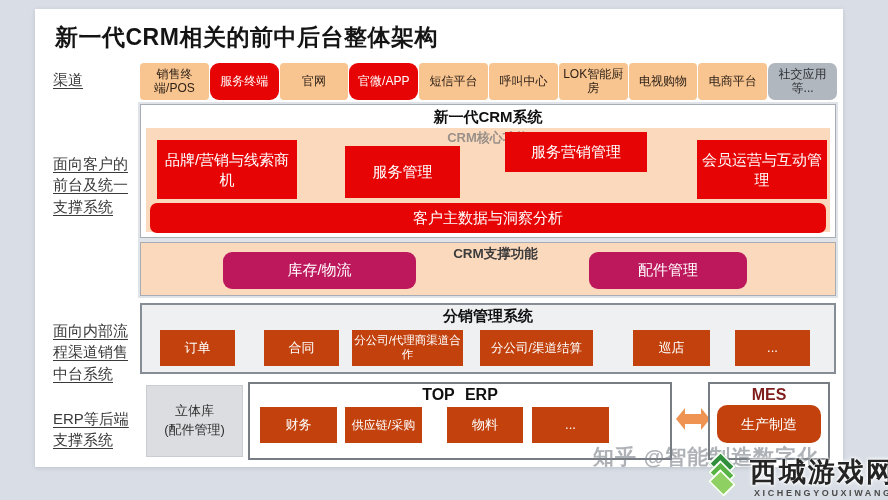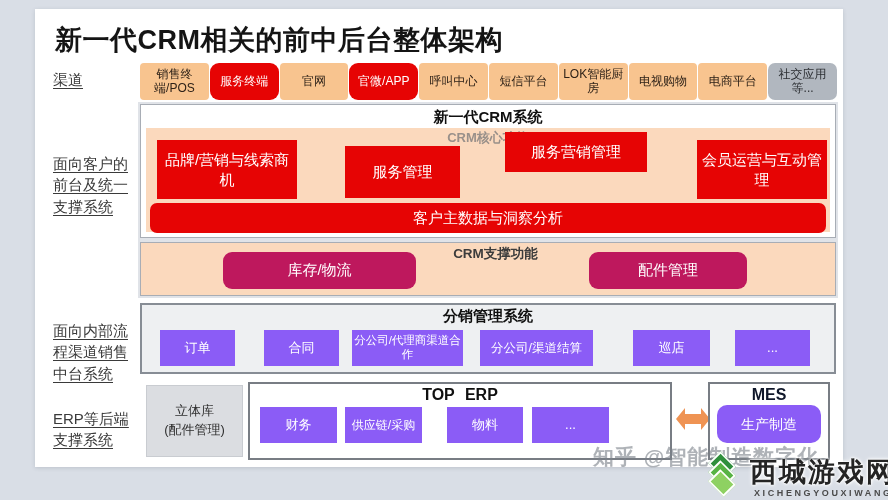--- a/index.html
+++ b/index.html
@@ -2,21 +2,21 @@
 <html><head>
 <meta charset="utf-8">
 <style>
   * { margin:0; padding:0; box-sizing:border-box; }
   html,body { width:888px; height:500px; }
   body { font-family:"Liberation Sans","DejaVu Sans",sans-serif; background:#d9dee6; position:relative; overflow:hidden; }
   #page { position:absolute; left:0; top:0; width:888px; height:500px; }
 
   .card { position:absolute; left:35px; top:9px; width:808px; height:458px; background:#ffffff; box-shadow:0 1px 4px rgba(60,70,90,.18); }
 
-  .title { position:absolute; left:20px; top:13px; font-size:27px; font-weight:bold; color:#141414; letter-spacing:.5px; }
+  .title { position:absolute; left:20px; top:13px; font-size:23px; font-weight:bold; color:#141414; letter-spacing:.5px; }
 
   .side-label { position:absolute; left:18px; width:82px; font-size:15px; line-height:1.42; color:#3a3a3a; text-decoration:underline; text-underline-offset:3px; }
   .lbl-channels { top:60px; width:46px; }
   .lbl-front { top:144px; }
   .lbl-middle { top:311px; }
   .lbl-back { top:399px; }
 
   
   .channel-row { position:absolute; left:105px; top:54px; width:697px; height:37px; display:flex; gap:1px; }
   .ch { flex:1; display:flex; align-items:center; justify-content:center; text-align:center; font-size:12px; line-height:1.15; padding:1px 2px; }
@@ -39,41 +39,41 @@
   
   .support-box { position:absolute; left:105px; top:233px; width:696px; height:54px; background:#fbd9bd; border:1px solid #a8adb5; box-shadow:0 0 0 2px #e0e3e8; }
   .support-label { position:absolute; top:2px; left:0; width:100%; text-align:center; font-size:13.5px; font-weight:600; color:#3c3c3c;padding-left:15px; }
   .sup-mod { position:absolute; top:9px; height:37px; background:#be185d; border-radius:9px; color:#fff; display:flex; align-items:center; justify-content:center; font-size:15px; }
   .sup-1 { left:82px; width:193px; }
   .sup-2 { left:448px; width:158px; }
 
   
   .dist-box { position:absolute; left:105px; top:294px; width:696px; height:71px; background:#eef0f2; border:2px solid #878d95; }
   .dist-title { position:absolute; top:2px; left:0; width:100%; text-align:center; font-size:15px; font-weight:bold; color:#101010; }
-  .blue { position:absolute; background:#8b5cf6; color:#fff; display:flex; align-items:center; justify-content:center; text-align:center; line-height:1.2; font-size:13px; padding:0 2px; }
+  .blue { position:absolute; background:#c2410c; color:#fff; display:flex; align-items:center; justify-content:center; text-align:center; line-height:1.2; font-size:13px; padding:0 2px; }
   .dist-mod { top:25px; height:36px; }
   .dm-1 { left:18px; width:75px; }
   .dm-2 { left:122px; width:75px; }
   .dm-3 { left:210px; width:111px; font-size:11.5px; }
   .dm-4 { left:338px; width:113px; font-size:12.5px; }
   .dm-5 { left:491px; width:77px; }
   .dm-6 { left:593px; width:75px; }
 
   
   .warehouse { position:absolute; left:111px; top:376px; width:97px; height:72px; background:#dbdde1; border:1px solid #c9ccd1; display:flex; flex-direction:column; align-items:center; justify-content:center; font-size:13px; color:#2f2f2f; line-height:1.45; }
   .erp-box { position:absolute; left:213px; top:373px; width:424px; height:78px; background:#fff; border:2px solid #787d84; }
   .erp-title { position:absolute; top:2px; left:0; width:100%; text-align:center; font-size:16px; font-weight:bold; color:#101010; word-spacing:6px; }
   .erp-mod { top:23px; height:36px; }
   .em-1 { left:10px; width:77px; }
   .em-2 { left:95px; width:77px; font-size:12px; }
   .em-3 { left:197px; width:76px; }
   .em-4 { left:282px; width:77px; }
   .arrow-wrap { position:absolute; left:641px; top:398px; width:34px; height:24px; }
   .mes-box { position:absolute; left:673px; top:373px; width:122px; height:78px; background:#fff; border:2px solid #787d84; }
-  .mes-title { position:absolute; top:2px; left:0; width:100%; text-align:center; font-size:16px; font-weight:bold; color:#0f172a; }
+  .mes-title { position:absolute; top:2px; left:0; width:100%; text-align:center; font-size:16px; font-weight:bold; color:#7f1d1d; }
   .mes-mod { left:7px; top:21px; width:104px; height:38px; border-radius:10px; font-size:14px; }
 
   
   .wm-zhihu { position:absolute; left:593px; top:443px; font-size:21px; font-weight:600; color:rgba(125,130,138,.62); letter-spacing:1px; z-index:30; }
   .site-logo { position:absolute; left:694px; top:452px; width:194px; height:48px; z-index:31; }
   .logo-icon { position:absolute; left:6px; top:2px; width:46px; height:46px; }
   .logo-icon .dia { position:absolute; left:11px; width:22px; height:22px; border:2px solid #fff; transform:rotate(45deg) scale(1,.78); }
   .dia1 { top:0; background:#2f8f3c; }
   .dia2 { top:9px; background:#57b344; }
   .dia3 { top:18px; background:#8ed162; }
@@ -91,22 +91,22 @@
     <div class="side-label lbl-channels">渠道</div>
     <div class="side-label lbl-front">面向客户的前台及统一支撑系统</div>
     <div class="side-label lbl-middle">面向内部流程渠道销售中台系统</div>
     <div class="side-label lbl-back">ERP等后端支撑系统</div>
 
     <div class="channel-row">
       <div class="ch ch-peach">销售终端/POS</div>
       <div class="ch ch-red">服务终端</div>
       <div class="ch ch-peach">官网</div>
       <div class="ch ch-red">官微/APP</div>
+      <div class="ch ch-peach">短信平台</div>
       <div class="ch ch-peach">呼叫中心</div>
-      <div class="ch ch-peach">短信平台</div>
       <div class="ch ch-peach">LOK智能厨房</div>
       <div class="ch ch-peach">电视购物</div>
       <div class="ch ch-peach">电商平台</div>
       <div class="ch ch-gray">社交应用等...</div>
     </div>
 
     <div class="crm-box">
       <div class="sys-title">新一代CRM系统</div>
       <div class="core-panel">
         <div class="core-label">CRM核心功能</div>

